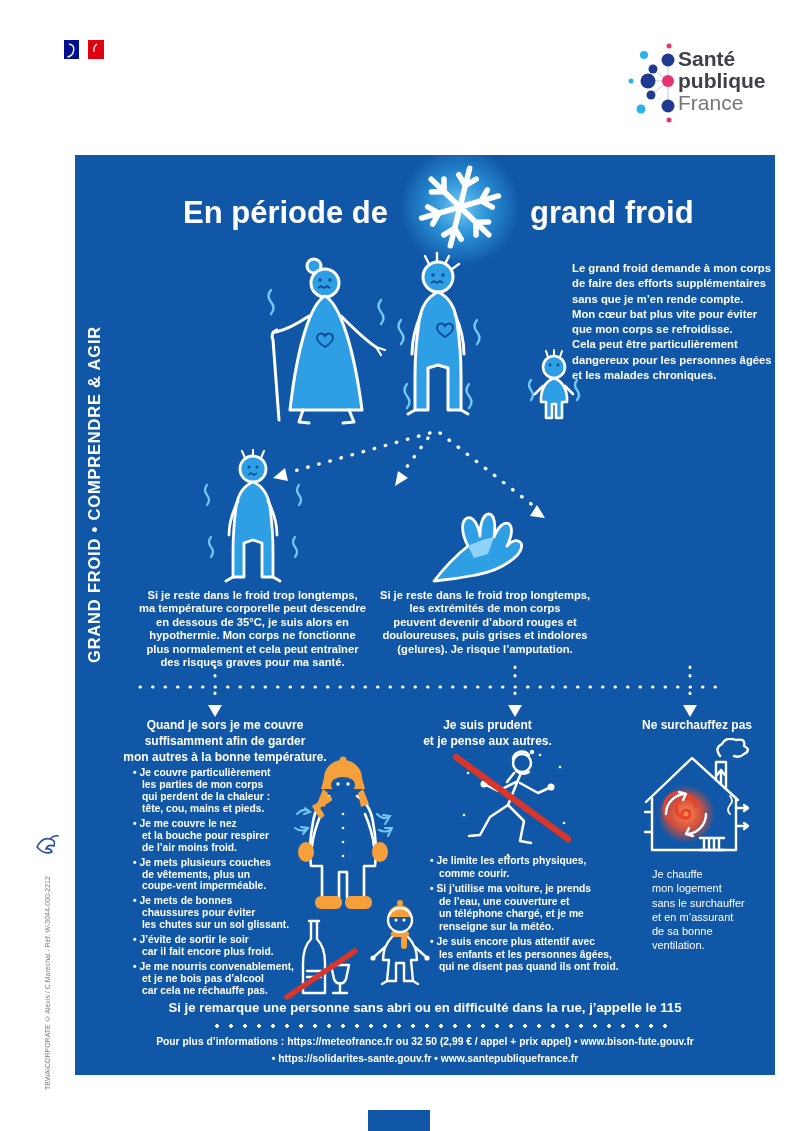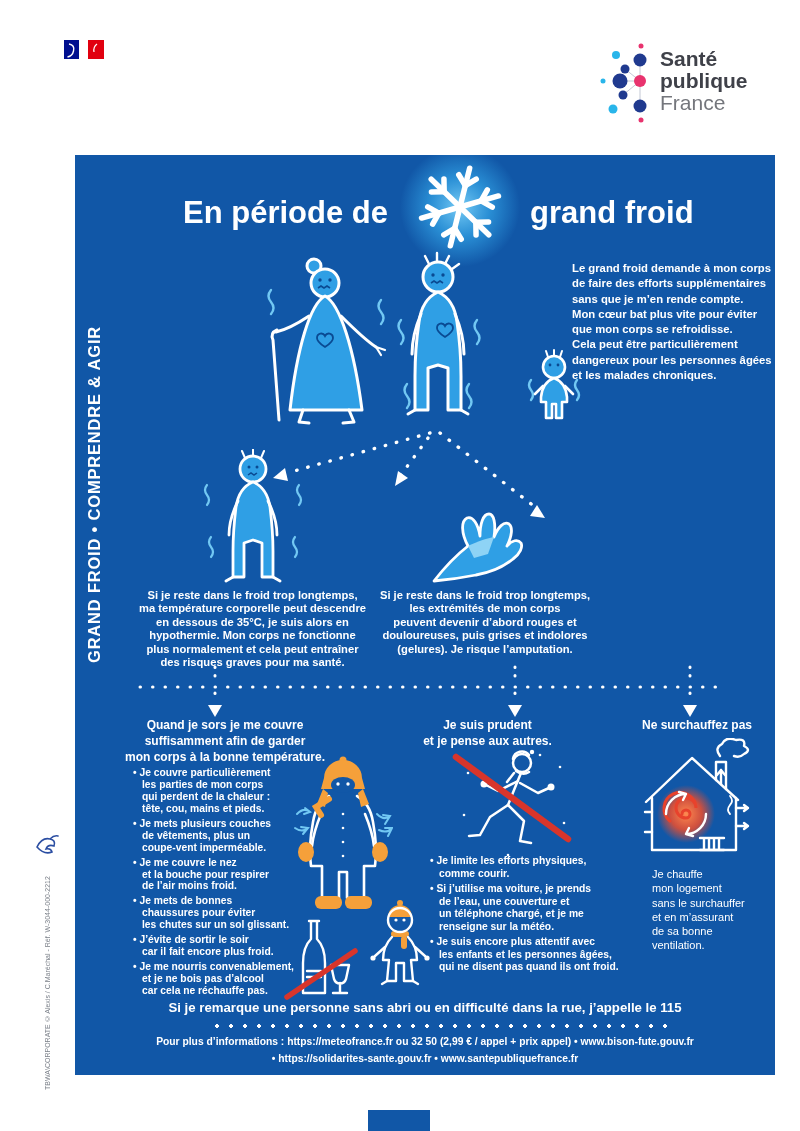--- a/index.html
+++ b/index.html
@@ -5,21 +5,21 @@
   html,body{margin:0;padding:0;background:#fff;}
   .page{position:relative;width:800px;height:1131px;background:#fff;overflow:hidden;
         font-family:"Liberation Sans",sans-serif;}
 
   
   .rf-block{position:absolute;left:64px;top:40px;}
   .rf-flag{display:block;margin-bottom:4px;}
   .rf-name div{font-size:18px;font-weight:bold;color:#15161a;line-height:19px;letter-spacing:.2px;}
   .rf-motto{margin-top:7px;font-family:"Liberation Serif",serif;font-style:italic;
             font-size:9.5px;color:#15161a;line-height:13px;}
-  .spf-block{position:absolute;left:600px;top:42px;display:flex;gap:10px;}
+  .spf-block{position:absolute;left:628px;top:42px;display:flex;gap:0;}
   .spf-text{padding-top:6px;font-size:21px;line-height:22px;font-weight:bold;color:#3f4149;}
   .spf-text .fr{font-weight:normal;color:#74767c;}
 
   
   .poster{position:absolute;left:75px;top:155px;width:700px;height:920px;
           background:#1157a7;color:#fff;overflow:hidden;}
   .side-label{position:absolute;left:10px;top:78px;height:430px;writing-mode:vertical-rl;
               transform:rotate(180deg);font-weight:bold;font-size:16.5px;letter-spacing:.8px;white-space:nowrap;}
   .title{position:absolute;top:40px;font-size:31px;font-weight:bold;white-space:nowrap;}
   .title-left{left:108px;} .title-right{left:455px;}
@@ -296,36 +296,36 @@
       </g>
       <g fill="#fff">
         <polygon points="93,40 107,40 100,52"></polygon>
         <polygon points="393,40 407,40 400,52"></polygon>
         <polygon points="568,40 582,40 575,52"></polygon>
       </g>
     </svg>
 
     <div class="advice-head head1">Quand je sors je me couvre
 suffisamment afin de garder
-mon corps à la bonne température.</div>
+mon autres à la bonne température.</div>
     <div class="advice-head head2">Je suis prudent
 et je pense aux autres.</div>
     <div class="advice-head head3">Ne surchauffez pas</div>
 
     <div class="bullets bullets1">
       <div class="bullet">Je couvre particulièrement
 les parties de mon corps
 qui perdent de la chaleur :
 tête, cou, mains et pieds.</div>
+      <div class="bullet">Je me couvre le nez
+et la bouche pour respirer
+de l’air moins froid.</div>
       <div class="bullet">Je mets plusieurs couches
 de vêtements, plus un
 coupe-vent imperméable.</div>
-      <div class="bullet">Je me couvre le nez
-et la bouche pour respirer
-de l’air moins froid.</div>
       <div class="bullet">Je mets de bonnes
 chaussures pour éviter
 les chutes sur un sol glissant.</div>
       <div class="bullet">J’évite de sortir le soir
 car il fait encore plus froid.</div>
       <div class="bullet">Je me nourris convenablement,
 et je ne bois pas d’alcool
 car cela ne réchauffe pas.</div>
     </div>
 

